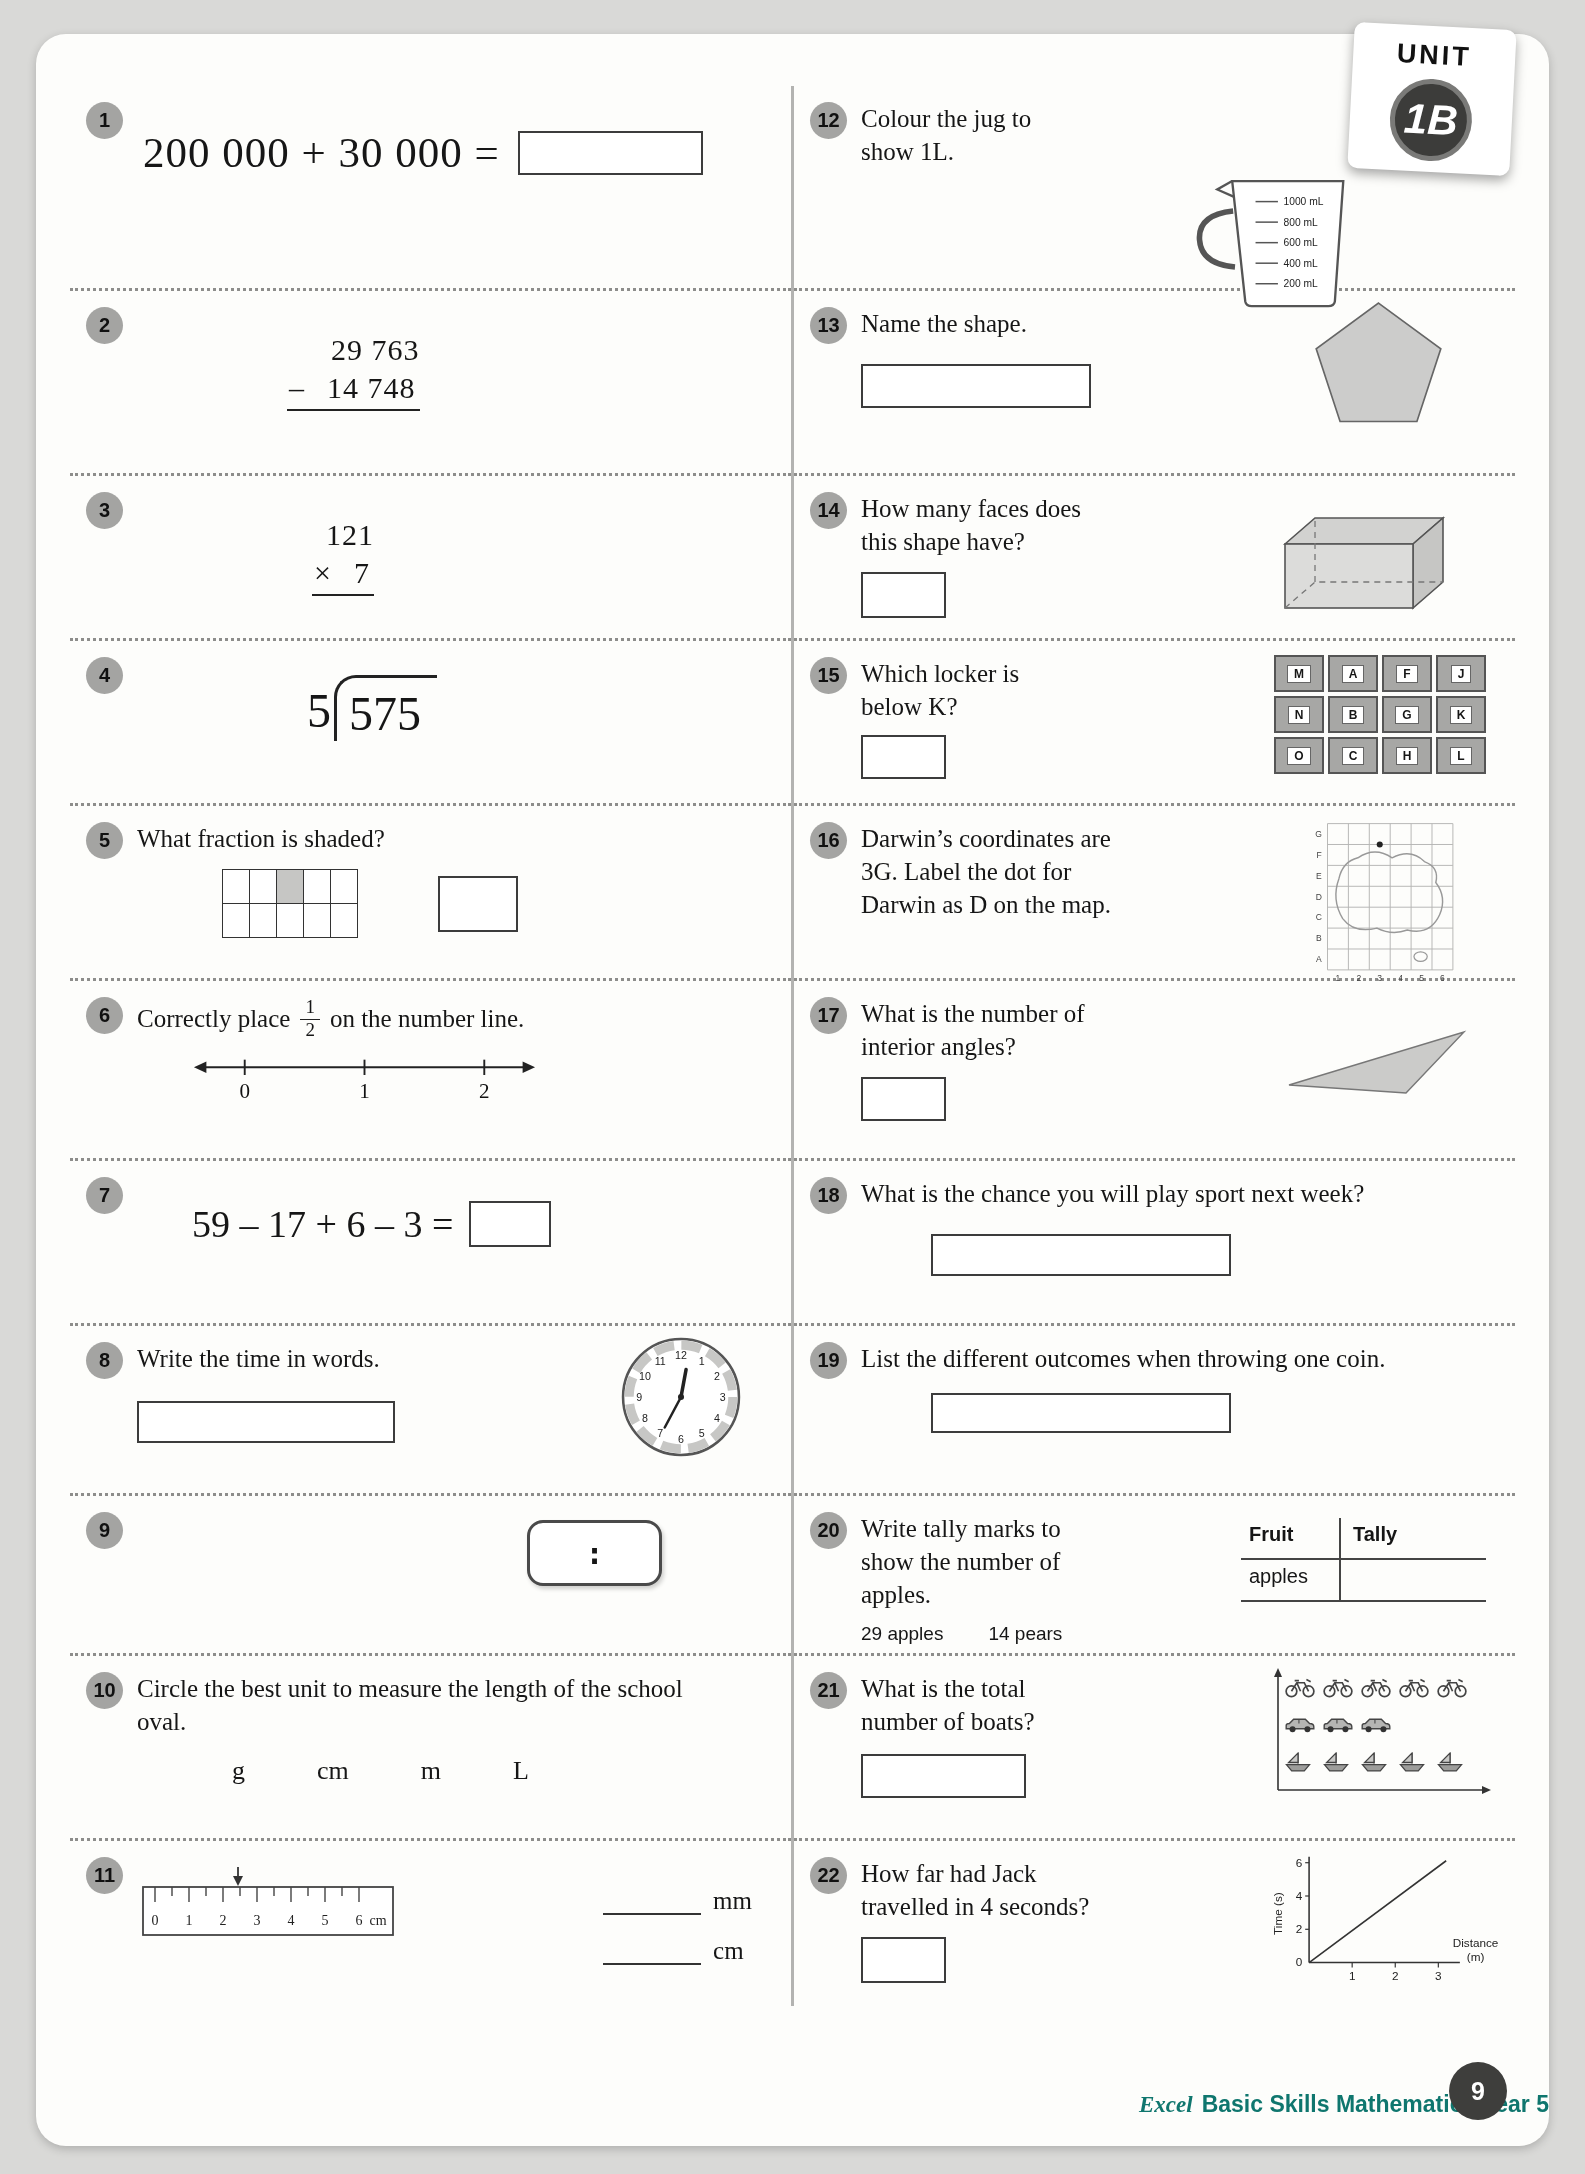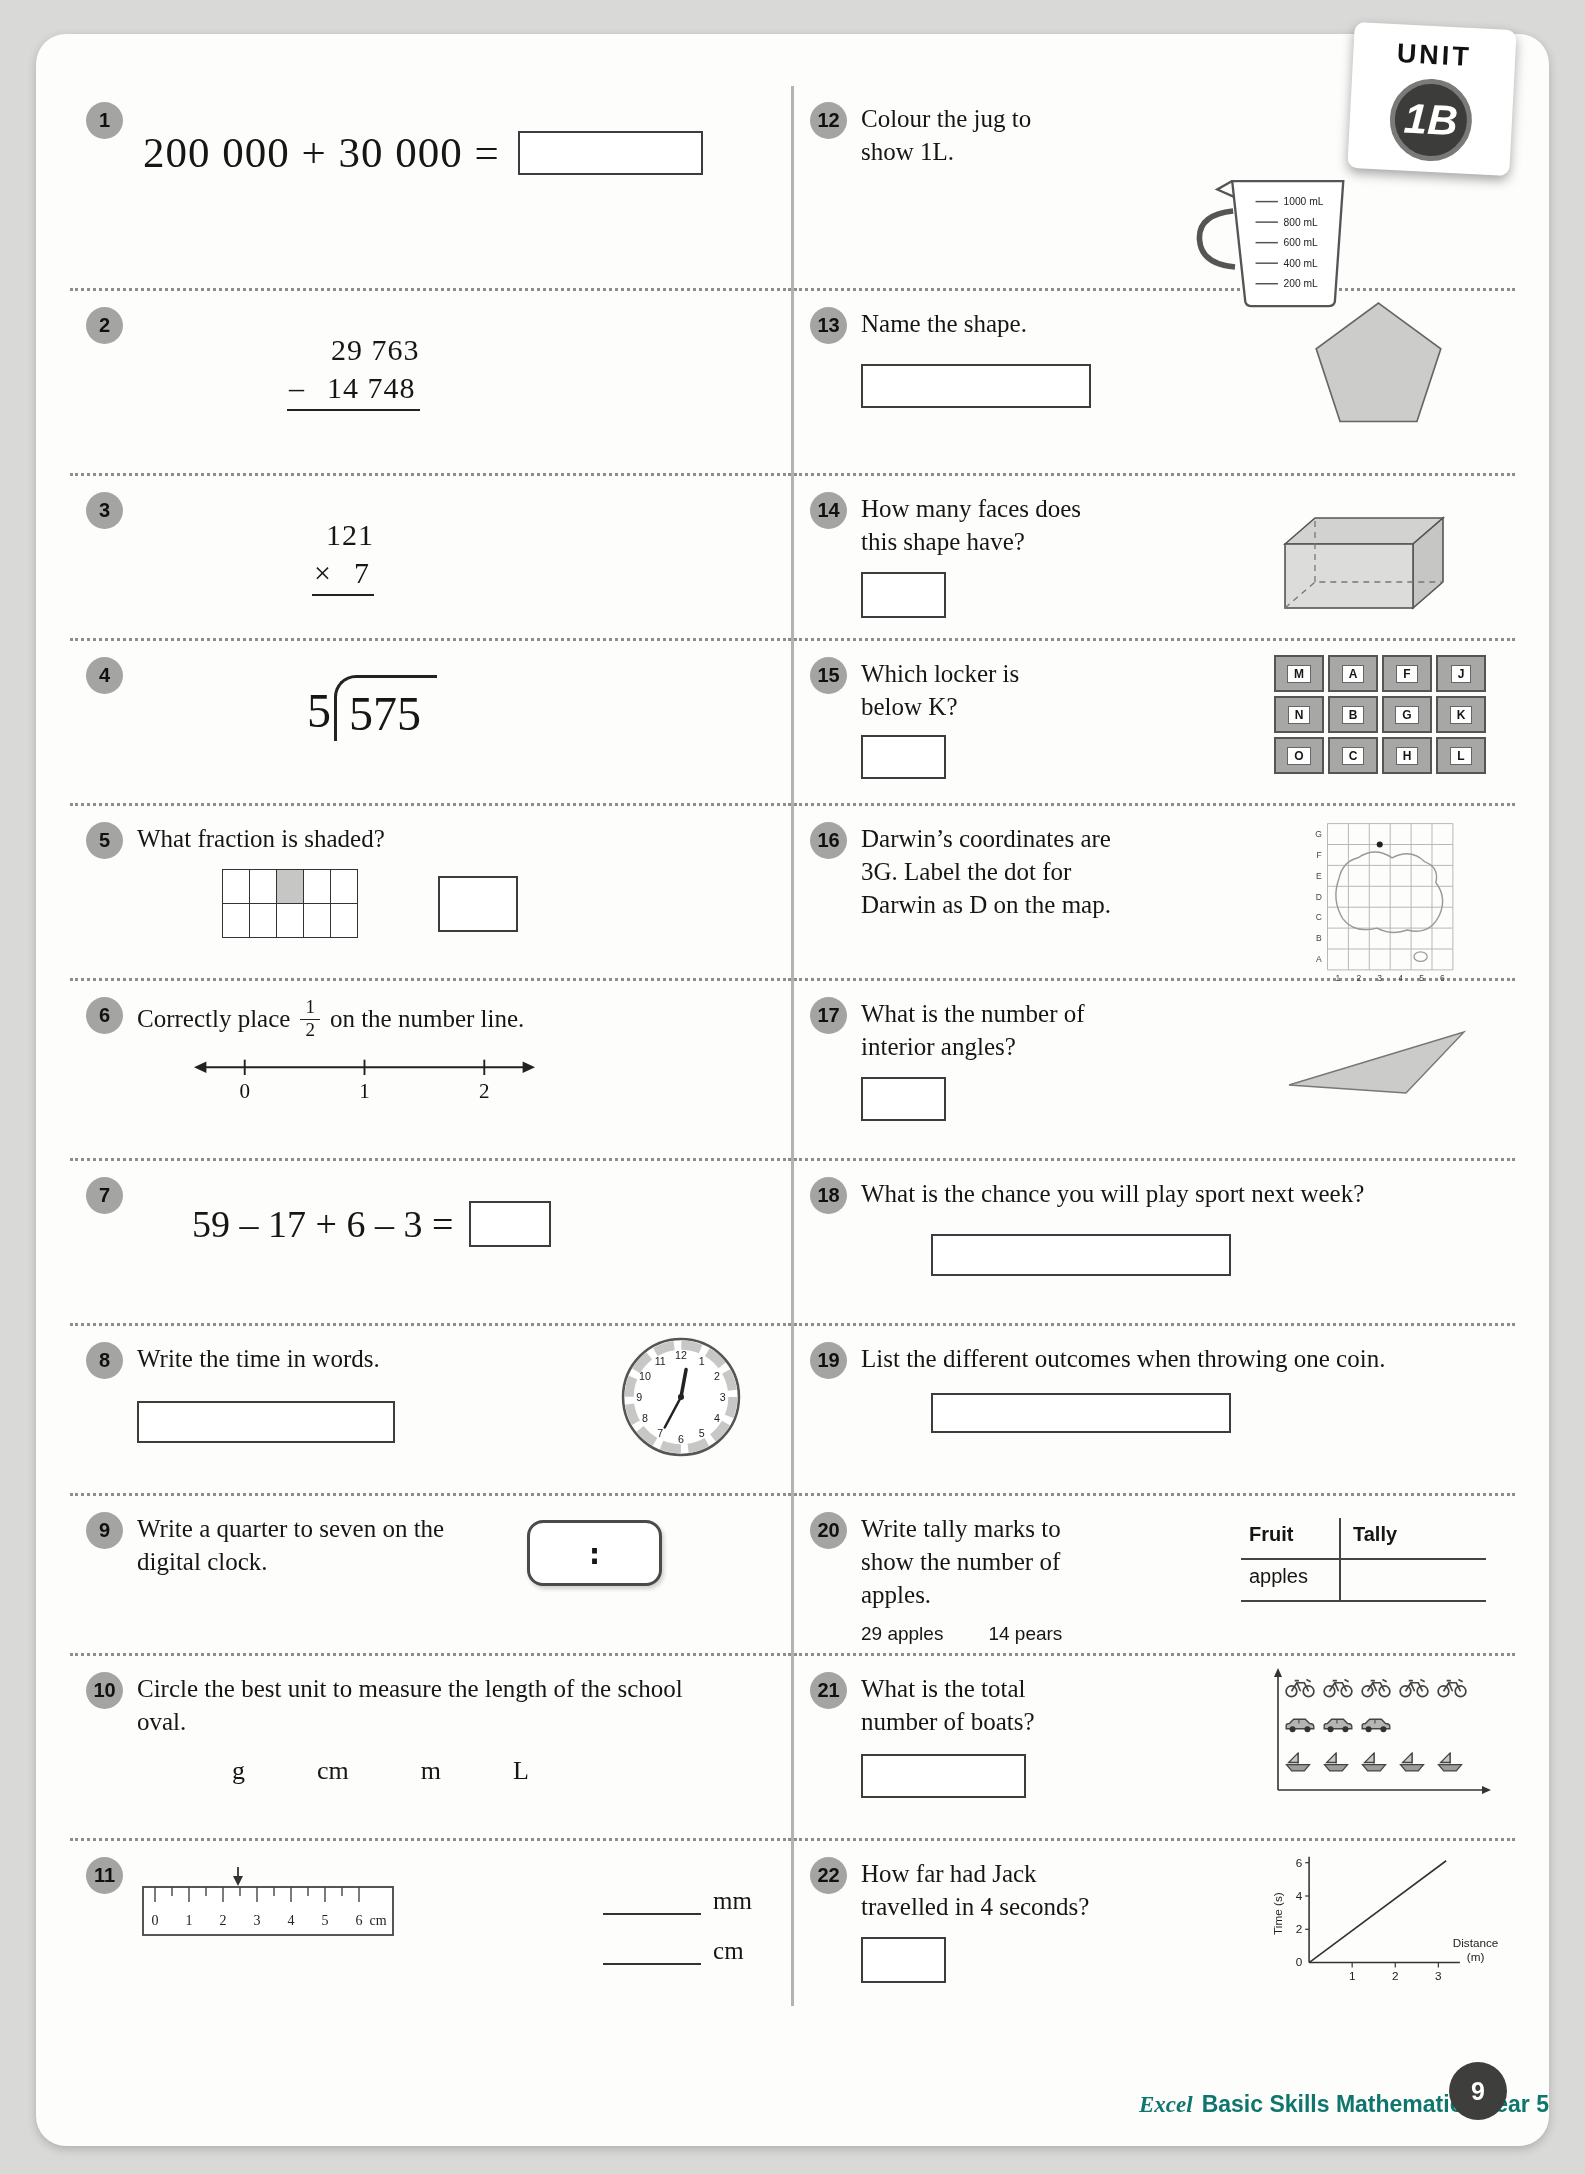--- a/index.html
+++ b/index.html
@@ -380,21 +380,20 @@
         <div class="qnum">19</div>
         <div class="qbody">
           <div class="prompt" style="width:640px">List the different outcomes when throwing one coin.</div>
           <span class="ansbox" style="width:300px;height:40px;margin:18px 0 0 70px"></span>
         </div>
       </div>
 
       <div class="qcell">
         <div class="qnum">9</div>
         <div class="qbody">
-          <div class="prompt" style="width:310px">Write a quarter to seven on the digital clock.</div>
           <div class="digital abs" style="right:115px;top:8px">
             <span>:</span>
           </div>
         </div>
       </div>
       <div class="qcell">
         <div class="qnum">20</div>
         <div class="qbody" style="display:flex">
           <div style="width:228px">
             <div class="prompt">Write tally marks to show the number of apples.</div>

